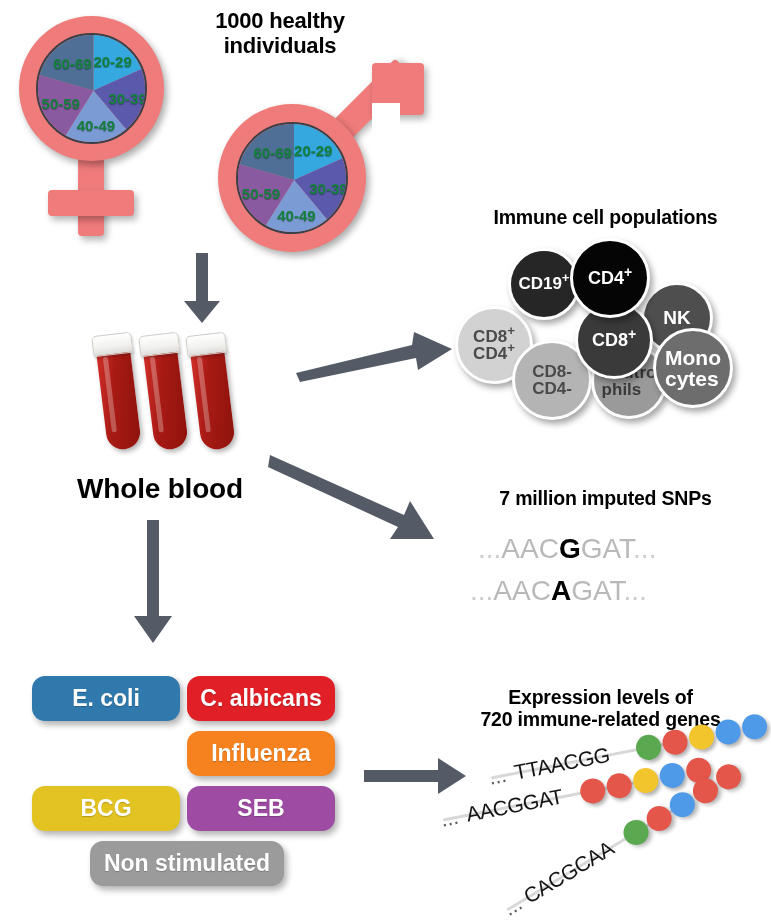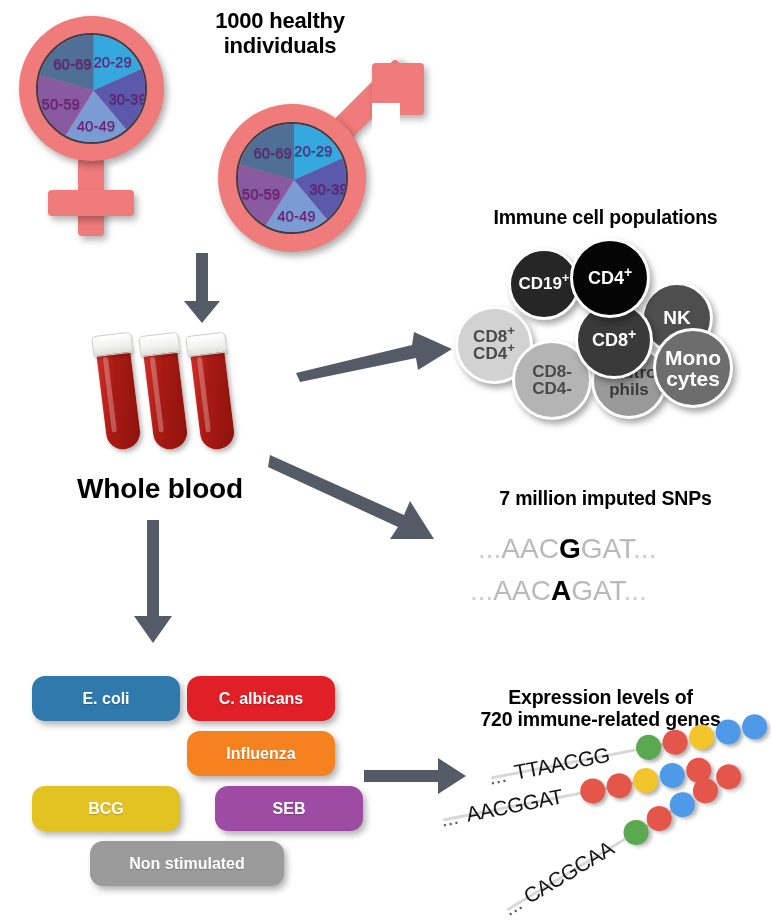--- a/index.html
+++ b/index.html
@@ -64,22 +64,22 @@
   }
   .pie {
     position: absolute;
     border-radius: 50%;
     border: 2px solid #3b3f46;
     box-sizing: border-box;
     overflow: hidden;
   }
   .pie-label {
     position: absolute;
-    color: #701a75;
-    font-weight: normal;
+    color: #15803d;
+    font-weight: bold;
     white-space: nowrap;
     text-shadow: 0 1px 1px rgba(0,0,0,0.35);
     transform: translate(-50%, -50%);
   }
 
   
   .arrow { position: absolute; }
   .arrow svg { display: block; overflow: visible; }
 
   
@@ -111,21 +111,20 @@
   
   #cells { position: absolute; left: 455px; top: 238px; width: 300px; height: 180px; }
   .cell {
     position: absolute;
     border-radius: 50%;
     border: 3px solid #ffffff;
     box-sizing: border-box;
     display: flex;
     align-items: center;
     justify-content: center;
-    text-align: center;
     font-weight: bold;
     line-height: 1.02;
     box-shadow: 3px 4px 6px rgba(0,0,0,0.35);
   }
   .cell sup { font-size: 0.78em; line-height: 0; vertical-align: super; }
 
   
   #snps { position: absolute; left: 470px; top: 533px; width: 280px; height: 85px; }
   .snp-row {
     position: absolute;
@@ -139,21 +138,21 @@
   .snp-row .dots { color: #cccccc; }
   .snp-row .hi { color: #000000; font-weight: bold; filter: none; }
 
   
   #stims { position: absolute; left: 32px; top: 676px; width: 320px; height: 220px; }
   .stim {
     position: absolute;
     border-radius: 13px;
     color: #ffffff;
     font-weight: bold;
-    font-size: 16px;
+    font-size: 23px;
     display: flex;
     align-items: center;
     justify-content: center;
     box-shadow: 3px 4px 6px rgba(0,0,0,0.30);
     text-shadow: 0 1px 1px rgba(0,0,0,0.22);
   }
 
   
   #genes { position: absolute; left: 455px; top: 735px; width: 316px; height: 180px; }
   .strand { position: absolute; transform-origin: 0 50%; }
@@ -291,21 +290,21 @@
       </div>
       <div class="stim" style="left: 155px; top: 0px; width: 148px; height: 45px; background: rgb(224, 31, 38);">
         <span>C. albicans</span>
       </div>
       <div class="stim" style="left: 155px; top: 55px; width: 148px; height: 45px; background: rgb(245, 130, 31);">
         <span>Influenza</span>
       </div>
       <div class="stim" style="left: 0px; top: 110px; width: 148px; height: 45px; background: rgb(227, 195, 34);">
         <span>BCG</span>
       </div>
-      <div class="stim" style="left: 155px; top: 110px; width: 148px; height: 45px; background: rgb(158, 75, 163); margin-left: 28px;">
+      <div class="stim" style="left: 155px; top: 110px; width: 148px; height: 45px; background: rgb(158, 75, 163);">
         <span>SEB</span>
       </div>
       <div class="stim" style="left: 58px; top: 165px; width: 194px; height: 45px; background: rgb(155, 155, 155);">
         <span>Non stimulated</span>
       </div>
     </div>
 
   <div class="arrow" style="left:364px; top:758px;">
     <svg width="104" height="36" viewBox="0 0 104 36">
       <path d="M0 12 H74 V0 L102 18 L74 36 V24 H0 Z" fill="#555b66"></path>

